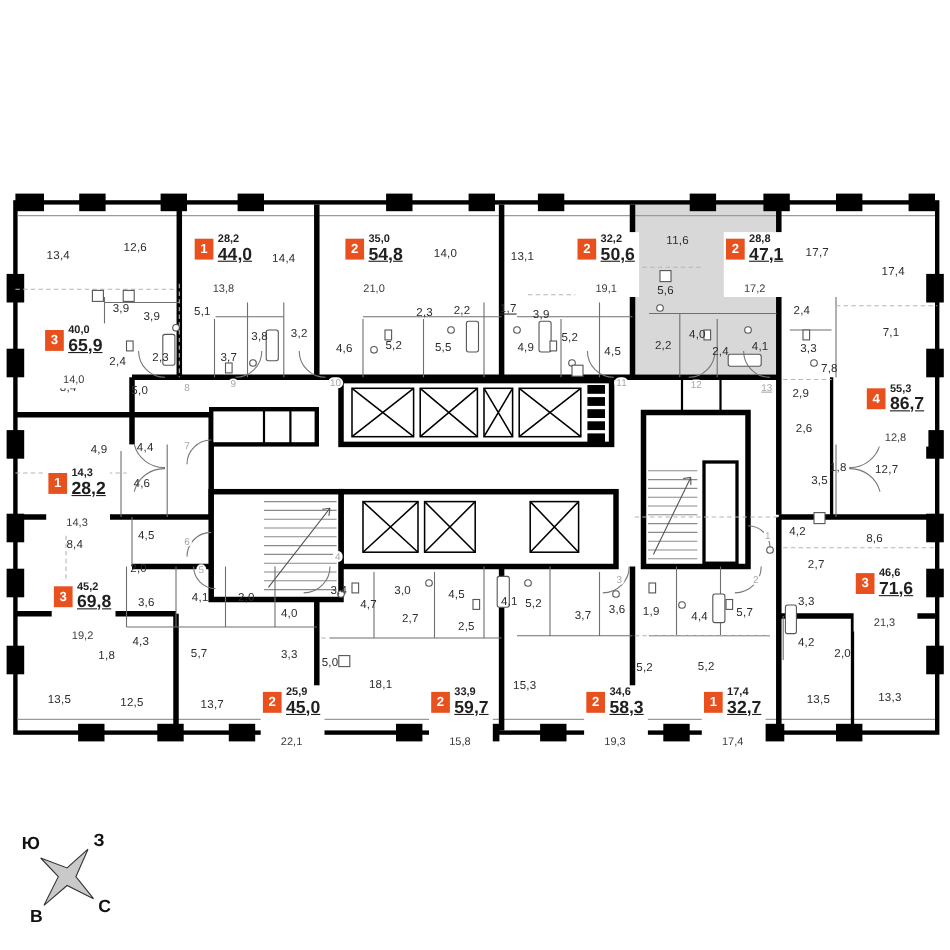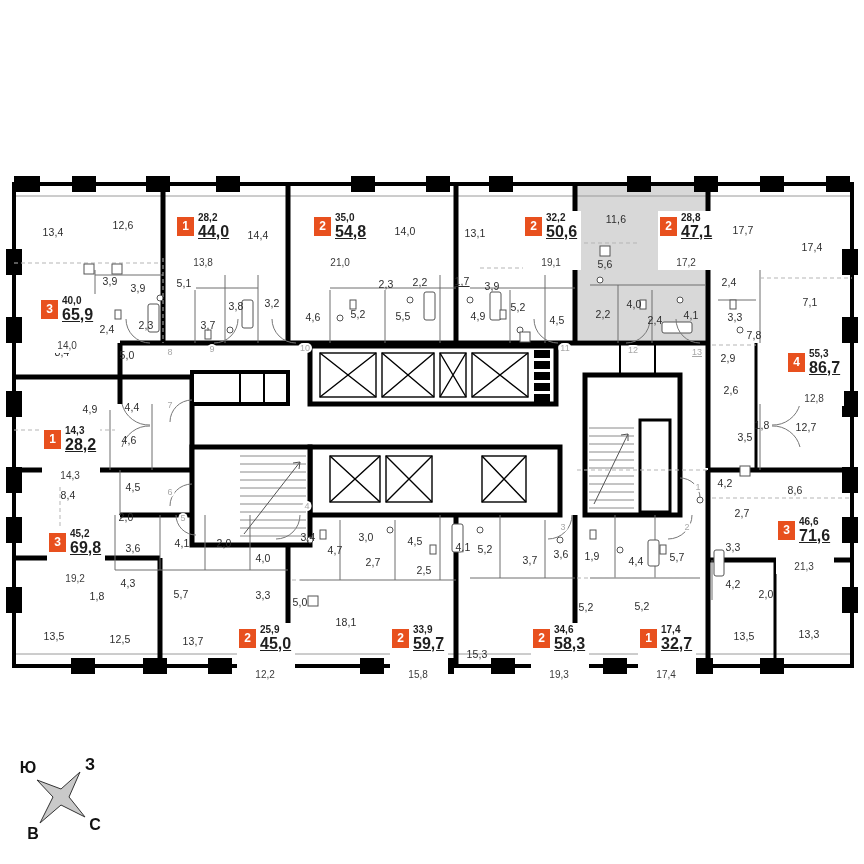--- a/index.html
+++ b/index.html
@@ -274,21 +274,21 @@
       <span class="room-label" style="left: 366px; top: 537px;">3,0</span>
       <span class="room-label" style="left: 415px; top: 541px;">4,5</span>
       <span class="room-label" style="left: 373px; top: 562px;">2,7</span>
       <span class="room-label" style="left: 424px; top: 570px;">2,5</span>
       <span class="room-label" style="left: 463px; top: 547px;">4,1</span>
       <span class="room-label" style="left: 485px; top: 549px;">5,2</span>
       <span class="room-label" style="left: 530px; top: 560px;">3,7</span>
       <span class="room-label" style="left: 561px; top: 554px;">3,6</span>
       <span class="room-label" style="left: 300px; top: 602px;">5,0</span>
       <span class="room-label" style="left: 346px; top: 622px;">18,1</span>
-      <span class="room-label" style="left: 477px; top: 623px; margin-top: 31px;">15,3</span>
+      <span class="room-label" style="left: 477px; top: 623px;">15,3</span>
       <span class="room-label" style="left: 592px; top: 556px;">1,9</span>
       <span class="room-label" style="left: 636px; top: 561px;">4,4</span>
       <span class="room-label" style="left: 677px; top: 557px;">5,7</span>
       <span class="room-label" style="left: 586px; top: 607px;">5,2</span>
       <span class="room-label" style="left: 642px; top: 606px;">5,2</span>
       <span class="room-label" style="left: 744px; top: 636px;">13,5</span>
       <span class="room-label" style="left: 809px; top: 634px;">13,3</span>
       <span class="room-label" style="left: 725px; top: 483px;">4,2</span>
       <span class="room-label" style="left: 795px; top: 490px;">8,6</span>
       <span class="room-label" style="left: 742px; top: 513px;">2,7</span>
@@ -391,21 +391,21 @@
         <div class="apt-e">19,2</div>
       </div>
       <div class="apt" style="left: 237px; top: 623px;">
         <div class="apt-top">
           <div class="apt-sq" style="background: rgb(232, 80, 30);">2</div>
           <div class="apt-ar">
             <div class="apt-l">25,9</div>
             <div class="apt-t">45,0</div>
           </div>
         </div>
-        <div class="apt-e">12,2</div>
+        <div class="apt-e">22,1</div>
       </div>
       <div class="apt" style="left: 390px; top: 623px;">
         <div class="apt-top">
           <div class="apt-sq" style="background: rgb(232, 80, 30);">2</div>
           <div class="apt-ar">
             <div class="apt-l">33,9</div>
             <div class="apt-t">59,7</div>
           </div>
         </div>
         <div class="apt-e">15,8</div>

